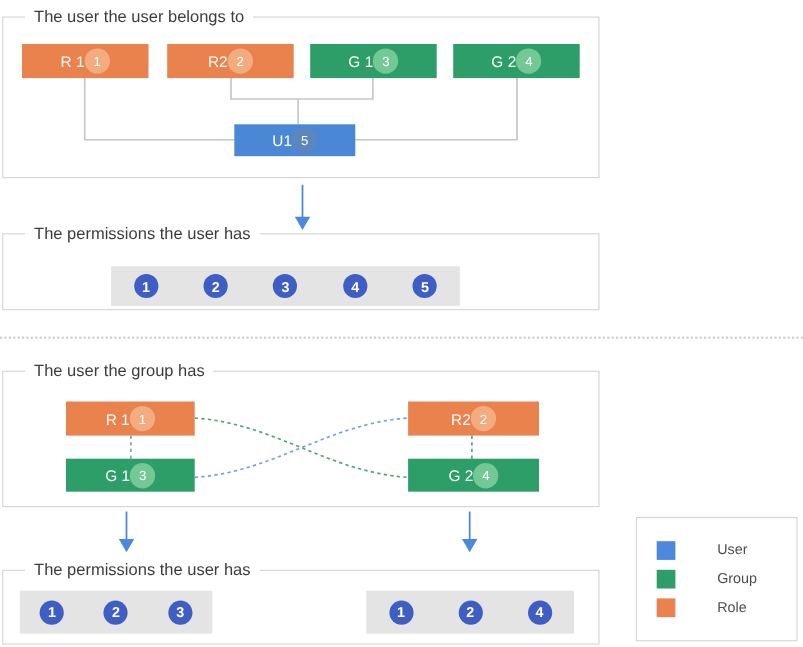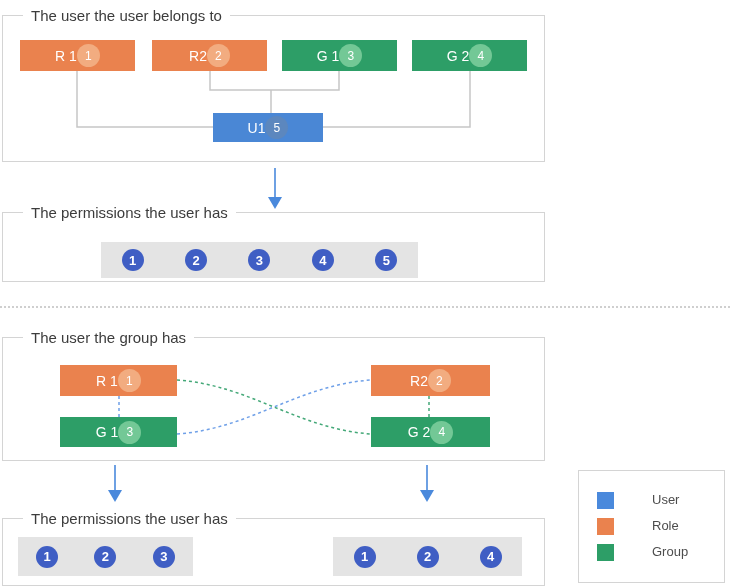--- a/index.html
+++ b/index.html
@@ -138,22 +138,22 @@
     <span class="perm">2</span>
     <span class="perm">4</span>
   </div>
 
   <div id="legend-box">
     <div class="legend-row">
       <span class="legend-sq sq-user"></span>
       <span class="legend-label">User</span>
     </div>
     <div class="legend-row">
+      <span class="legend-sq sq-group"></span>
+      <span class="legend-label">Group</span>
+    </div>
+    <div class="legend-row">
       <span class="legend-sq sq-role"></span>
       <span class="legend-label">Role</span>
-    </div>
-    <div class="legend-row">
-      <span class="legend-sq sq-group"></span>
-      <span class="legend-label">Group</span>
     </div>
   </div>
 
 </div>
 
 </body></html>

